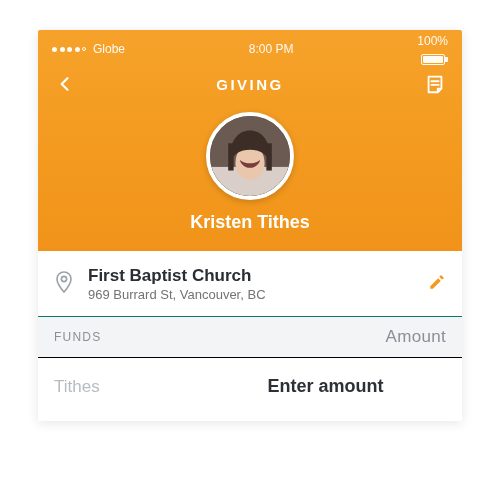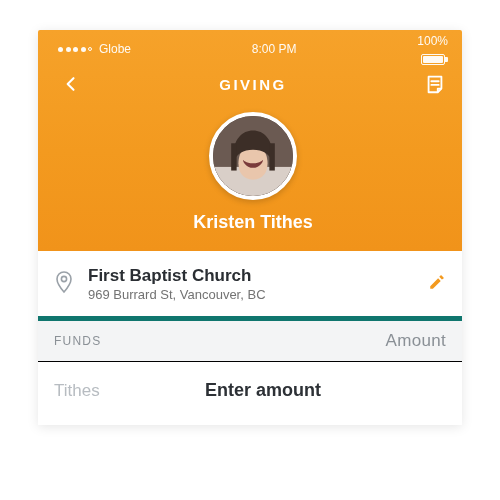--- a/index.html
+++ b/index.html
@@ -13,21 +13,21 @@
     margin: 30px 38px 0 38px;
     width: 424px;
     background: #fff;
     box-shadow: 0 2px 12px rgba(0,0,0,0.10);
     border-radius: 2px 2px 0 0;
     overflow: hidden;
   }
   .header {
     background: linear-gradient(180deg, #f6a22a 0%, #f39a1f 55%, #f1931a 100%);
     color: #fff;
-    padding: 10px 14px 18px 20px;
+    padding: 10px 14px 18px 14px;
   }
   .statusbar {
     display: flex;
     align-items: center;
     justify-content: space-between;
     font-size: 12px;
     font-weight: 500;
     height: 18px;
     opacity: 0.95;
   }
@@ -60,21 +60,21 @@
     width:88px; height:88px; border-radius:50%; overflow:hidden;
     border:4px solid #fff; background:#5a4a42;
     box-shadow: 0 2px 6px rgba(0,0,0,0.18);
   }
   .avatar svg { width:100%; height:100%; display:block; }
   .username { margin-top:12px; font-size:18px; font-weight:600; }
 
   .location-card {
     display:flex; align-items:center; gap:12px;
     padding: 14px 16px 14px 14px;
-    border-bottom: 5px solid #0f766e;
+    border-bottom: 1px solid #0f766e;
     background:#fff;
   }
   .loc-text { flex:1; }
   .loc-name { font-size:17px; font-weight:700; color:#2a2e33; line-height:1.25; }
   .loc-addr { font-size:13px; color:#737373; margin-top:1px; }
   .pin-icon svg { stroke:#9aa1a8; fill:none; }
   .edit-icon { cursor:pointer; }
   .edit-icon svg { fill:#f39a1f; }
 
   .funds-header {
@@ -87,21 +87,21 @@
   .funds-header .amt { letter-spacing:0.3px; font-size:17px; text-transform:none; }
 
   .fund-row {
     display:flex; justify-content:space-between; align-items:center;
     padding: 18px 16px 24px 16px;
     background:#fff;
   }
   .fund-name { font-size:17px; color:#b7bcc1; font-weight:400; }
   .fund-amount {
     font-size:18px; color:#1d4ed8; font-weight:600;
-    border:none; outline:none; text-align:left; background:transparent;
+    border:none; outline:none; text-align:center; background:transparent;
   }
   .fund-amount::placeholder { color:#2d3136; font-weight:600; }
 </style>
 </head>
 <body>
 
 <div class="phone">
 
   <div class="header">
 

